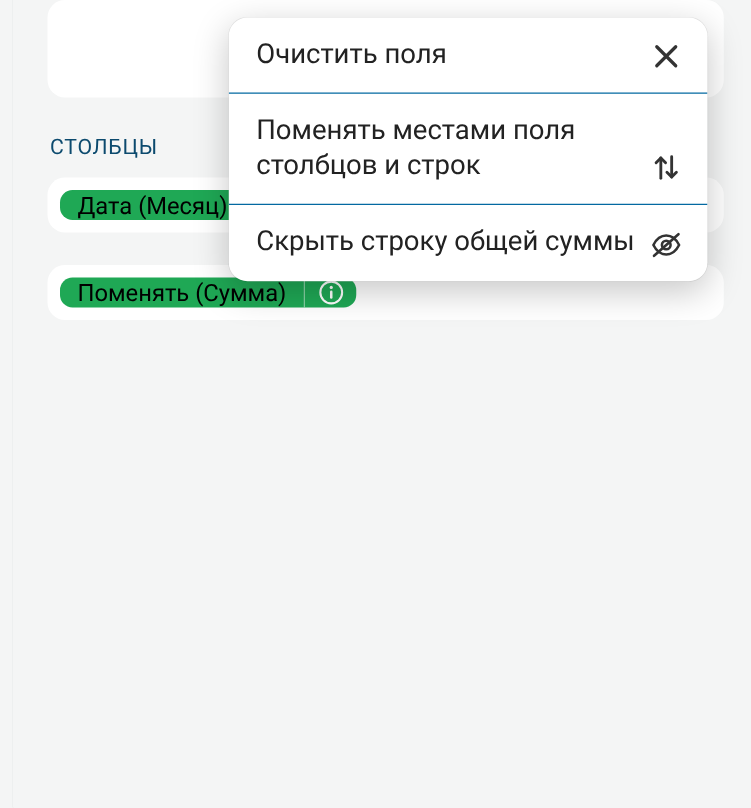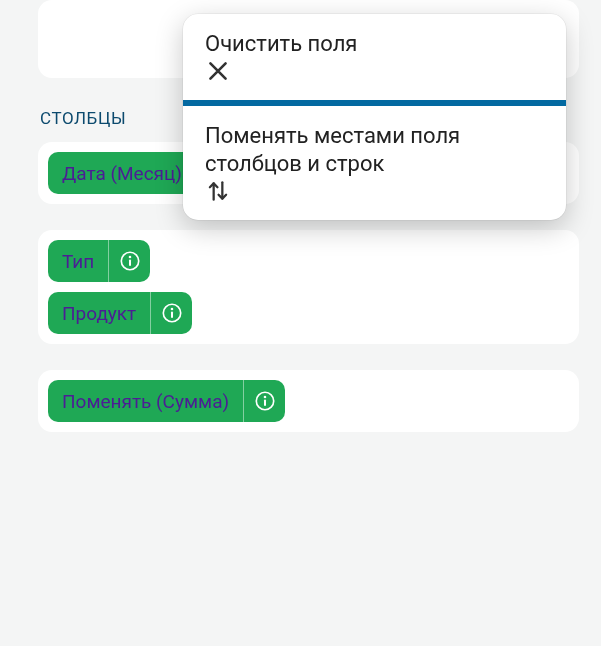--- a/index.html
+++ b/index.html
@@ -51,23 +51,23 @@
     background: #ffffff;
     border-radius: 14px;
     padding: 10px 10px;
   }
   .chip-row { display: flex; gap: 10px; flex-wrap: wrap; }
   .chip-row + .chip-row { margin-top: 10px; }
   .chip {
     display: inline-flex;
     align-items: stretch;
     background: #1fa855;
-    color: #4c1d95;
+    color: #000000;
     border-radius: 10px;
-    height: 42px;
+    height: 24px;
     overflow: hidden;
     cursor: grab;
   }
   .chip-label {
     display: flex; align-items: center;
     padding: 0 14px;
     font-size: 19px;
     font-weight: 400;
     white-space: nowrap;
   }
@@ -86,28 +86,27 @@
     top: 14px;
     width: 383px;
     background: #ffffff;
     border-radius: 15px;
     box-shadow: 0 8px 28px rgba(0,0,0,0.22), 0 0 0 0.5px rgba(0,0,0,0.08);
     overflow: hidden;
     z-index: 10;
   }
   .menu-item {
     display: flex;
-    align-items: flex-start;
+    align-items: flex-end;
     justify-content: space-between;
     padding: 16px 20px 16px 22px;
     cursor: pointer;
     gap: 0;
-    flex-direction: column;
   }
-  .menu-item + .menu-item { border-top: 6px solid #0369a1; }
+  .menu-item + .menu-item { border-top: 1px solid #0369a1; }
   .menu-text {
     font-size: 22px;
     line-height: 1.28;
     color: #222;
     font-weight: 400;
   }
   .menu-icon { flex: 0 0 auto; display:flex; align-items:center; }
   .menu-icon svg { width: 26px; height: 26px; }
   .border-panel {
     position:absolute; left:10px; top:0; bottom:0; width:1px; background:#dadbdc;
@@ -132,46 +131,20 @@
     <div class="card">
       <div class="chip-row">
         <div class="chip" style="width:170px">
           <div class="chip-label" style="overflow:hidden">Дата (Месяц)</div>
         </div>
       </div>
     </div>
   </div>
 
   <div class="section">
-    <div class="card">
-      <div class="chip-row">
-        <div class="chip">
-          <div class="chip-label">Тип</div>
-          <div class="chip-info">
-            <svg class="info-svg" viewBox="0 0 24 24">
-                <circle cx="12" cy="12" r="9.5" fill="none" stroke="#fff" stroke-width="1.8"></circle>
-                <circle cx="12" cy="7.6" r="1.4" fill="#fff"></circle>
-                <rect x="10.9" y="10.3" width="2.2" height="7.2" rx="1.1" fill="#fff"></rect>
-              </svg>
-          </div>
-        </div>
-      </div>
-      <div class="chip-row">
-        <div class="chip">
-          <div class="chip-label">Продукт</div>
-          <div class="chip-info">
-            <svg class="info-svg" viewBox="0 0 24 24">
-                <circle cx="12" cy="12" r="9.5" fill="none" stroke="#fff" stroke-width="1.8"></circle>
-                <circle cx="12" cy="7.6" r="1.4" fill="#fff"></circle>
-                <rect x="10.9" y="10.3" width="2.2" height="7.2" rx="1.1" fill="#fff"></rect>
-              </svg>
-          </div>
-        </div>
-      </div>
-    </div>
   </div>
 
   <div class="section">
     <div class="card">
       <div class="chip-row">
         <div class="chip">
           <div class="chip-label">Поменять (Сумма)</div>
           <div class="chip-info">
             <svg class="info-svg" viewBox="0 0 24 24">
                 <circle cx="12" cy="12" r="9.5" fill="none" stroke="#fff" stroke-width="1.8"></circle>
@@ -199,13 +172,23 @@
     <div class="menu-text">Поменять местами поля столбцов и строк</div>
     <div class="menu-icon">
       <svg viewBox="0 0 24 24" fill="none" stroke="#333" stroke-width="2.1" stroke-linecap="round" stroke-linejoin="round">
         <path d="M8 20 V5"></path>
           <path d="M4.5 8.5 L8 5 L11.5 8.5"></path>
         <path d="M16 4 V19"></path>
           <path d="M12.5 15.5 L16 19 L19.5 15.5"></path>
       </svg>
     </div>
   </div>
+  <div class="menu-item">
+    <div class="menu-text">Скрыть строку общей суммы</div>
+    <div class="menu-icon">
+      <svg viewBox="0 0 24 24" fill="none" stroke="#333" stroke-width="1.9" stroke-linecap="round" stroke-linejoin="round">
+        <path d="M2.5 12 C5 7 8.5 5 12 5 C15.5 5 19 7 21.5 12 C19 17 15.5 19 12 19 C8.5 19 5 17 2.5 12 Z"></path>
+        <circle cx="12" cy="12" r="3.2"></circle>
+        <path d="M3 20 L21 4"></path>
+      </svg>
+    </div>
+  </div>
 </div>
 
 </body></html>

